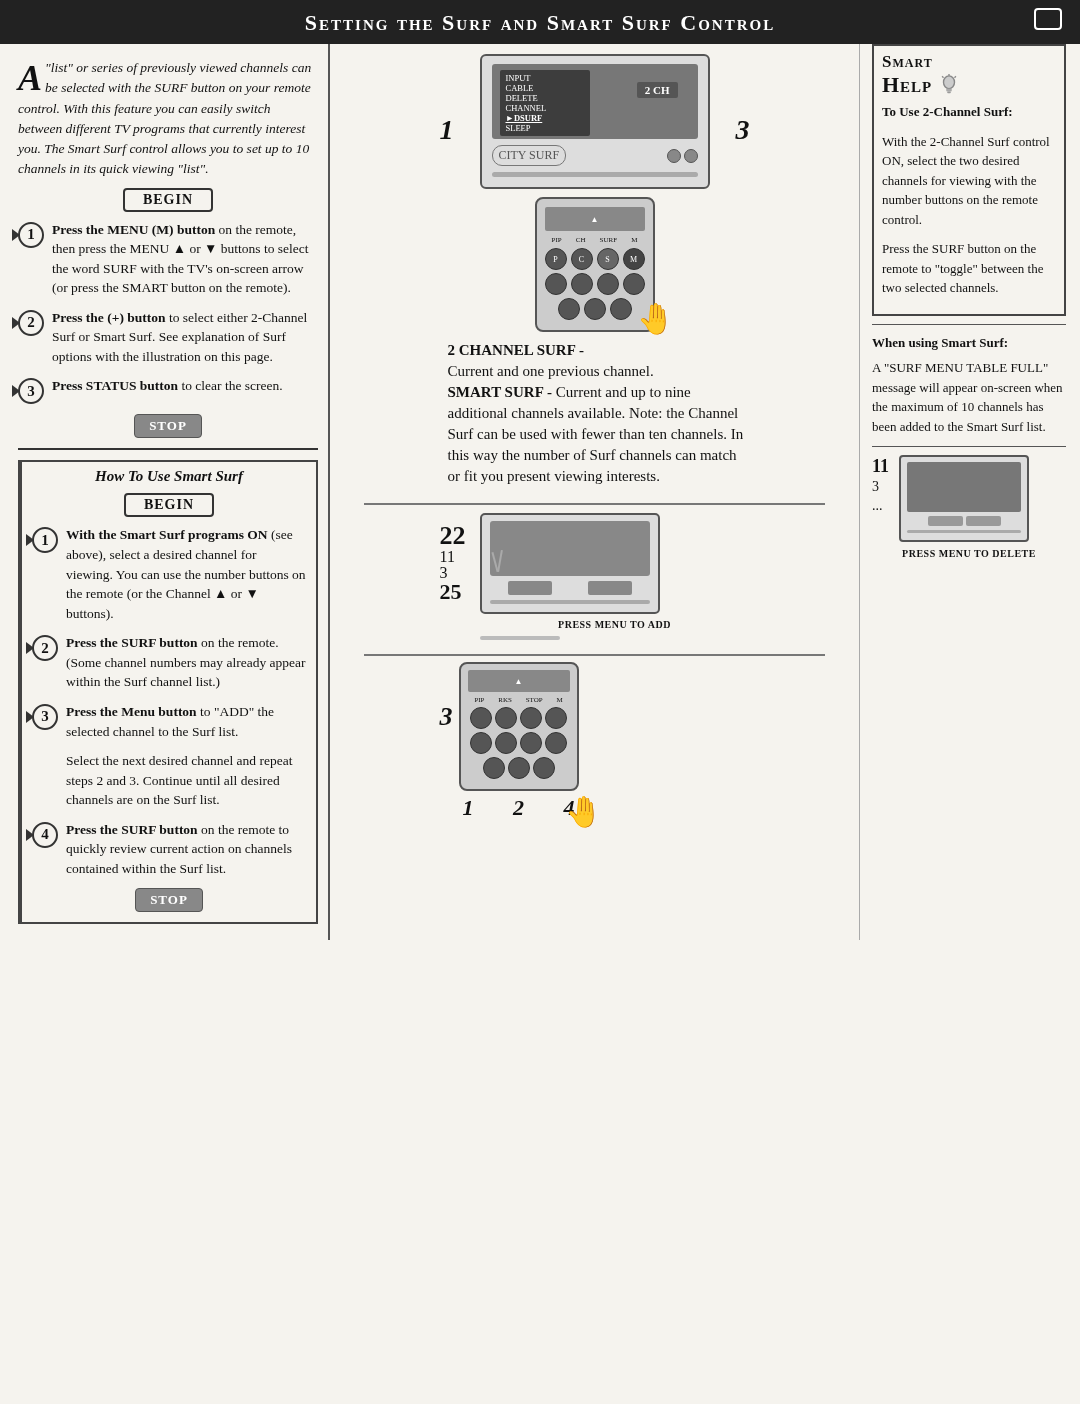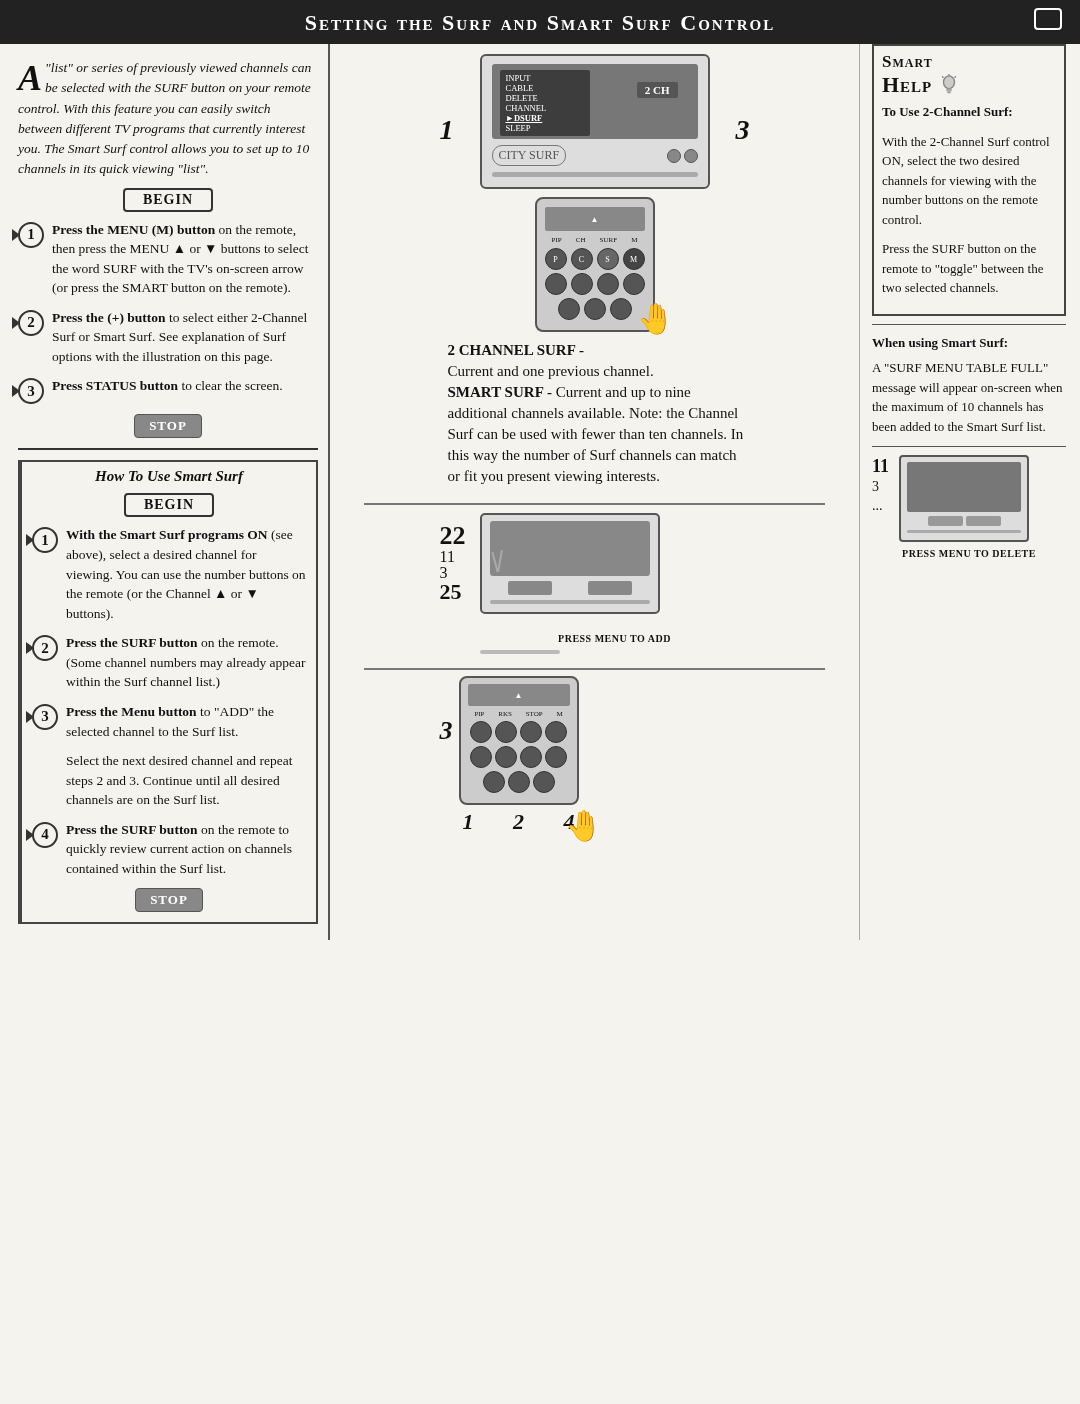--- a/index.html
+++ b/index.html
@@ -438,21 +438,21 @@
               <div style="width:2px; height:20px; background:#aaa; transform:rotate(-15deg);"></div>
               <div style="width:2px; height:22px; background:#aaa; transform:rotate(10deg);"></div>
             </div>
           </div>
           <div style="display:flex; justify-content:space-around;">
             <div style="width:44px; height:14px; background:#888; border-radius:2px;"></div>
             <div style="width:44px; height:14px; background:#888; border-radius:2px;"></div>
           </div>
           <div style="height:4px; background:#aaa; border-radius:2px; margin-top:5px;"></div>
         </div>
-        <div style="font-size:10px; font-weight:bold; text-align:center; margin-top:19px; letter-spacing:0.5px;">PRESS MENU TO ADD</div>
+        <div style="font-size:10px; font-weight:bold; text-align:center; margin-top:5px; letter-spacing:0.5px;">PRESS MENU TO ADD</div>
 
         <div style="height:4px; background:#bbb; border-radius:2px; margin-top:6px; width:80px;"></div>
       </div>
     </div>
 
     <div style="width:90%; border-top:2px solid #777; margin:6px 0;"></div>
 
     <div style="display:flex; flex-direction:row; width:310px; align-items:flex-start; margin-bottom:4px;">
 
       <div style="display:flex; flex-direction:column; align-items:center; margin-right:6px; margin-top:40px;">

